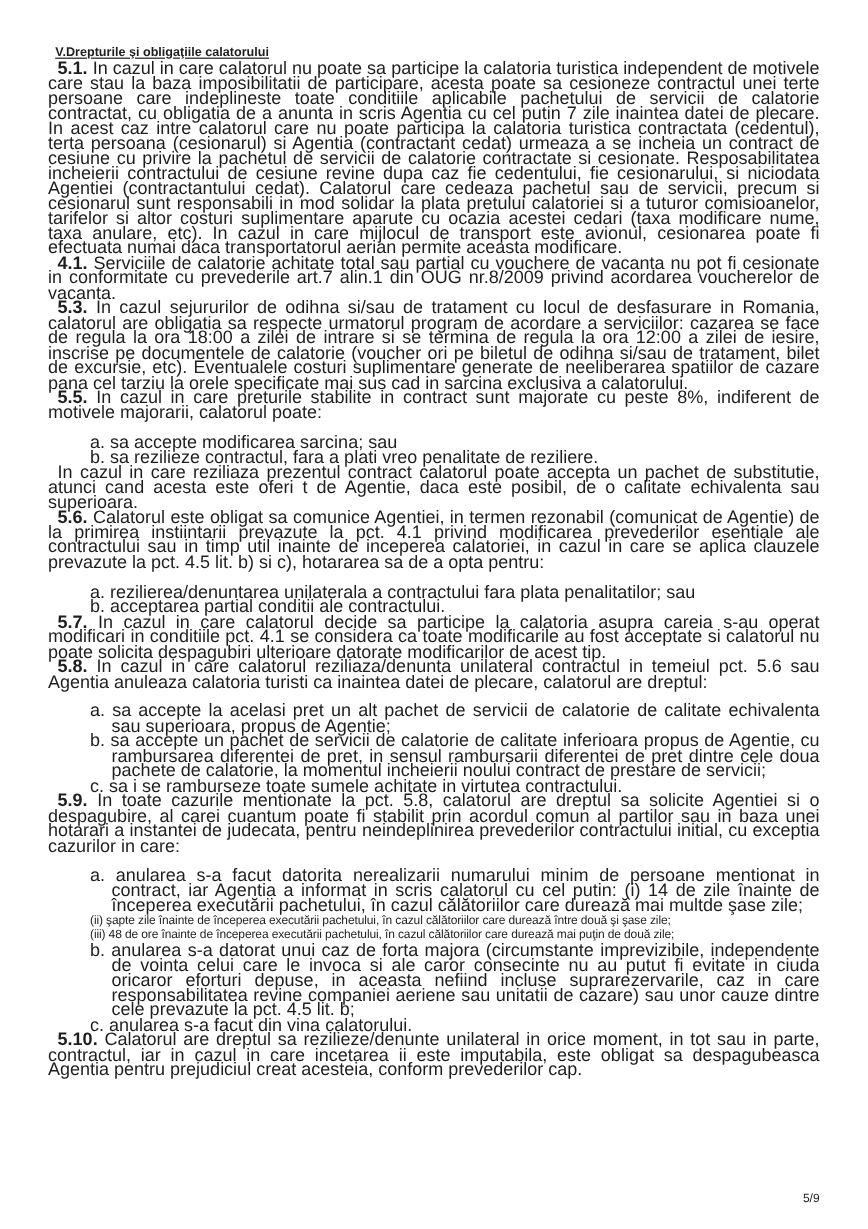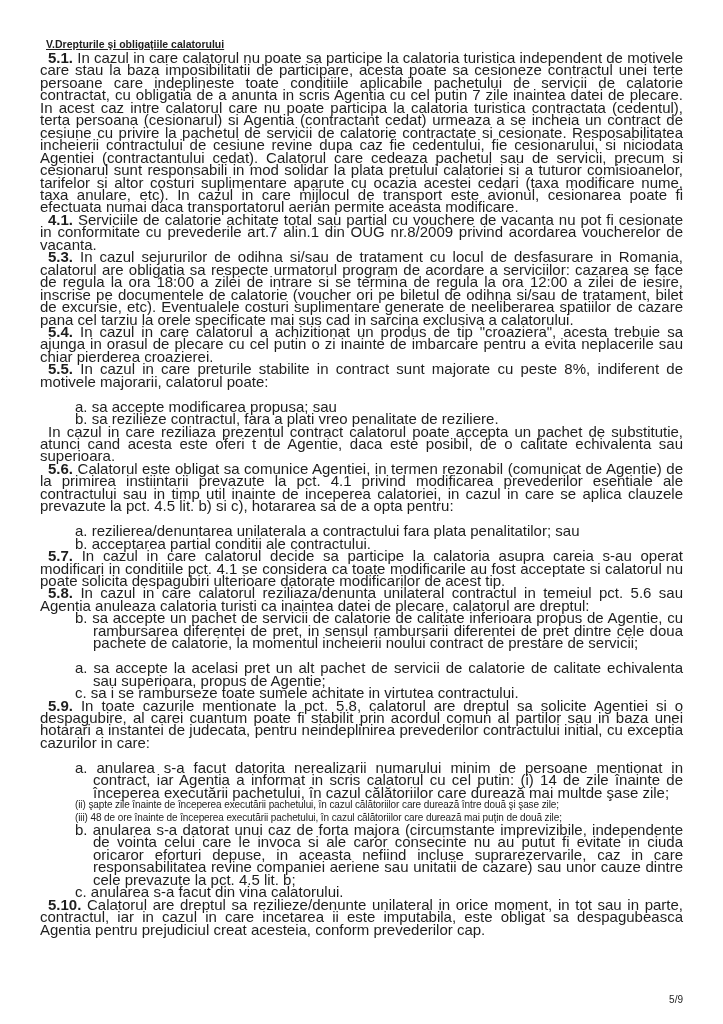--- a/index.html
+++ b/index.html
@@ -59,32 +59,31 @@
 </head>
 <body>
 
 <div class="page">
   <div class="content">
     <h1 class="doc-title">V.Drepturile şi obligaţiile calatorului</h1>
     <div class="doc-body">
         <p class="para"><b class="num">5.1.</b> In cazul in care calatorul nu poate sa participe la calatoria turistica independent de motivele care stau la baza imposibilitatii de participare, acesta poate sa cesioneze contractul unei terte persoane care indeplineste toate conditiile aplicabile pachetului de servicii de calatorie contractat, cu obligatia de a anunta in scris Agentia cu cel putin 7 zile inaintea datei de plecare. In acest caz intre calatorul care nu poate participa la calatoria turistica contractata (cedentul), terta persoana (cesionarul) si Agentia (contractant cedat) urmeaza a se incheia un contract de cesiune cu privire la pachetul de servicii de calatorie contractate si cesionate. Resposabilitatea incheierii contractului de cesiune revine dupa caz fie cedentului, fie cesionarului, si niciodata Agentiei (contractantului cedat). Calatorul care cedeaza pachetul sau de servicii, precum si cesionarul sunt responsabili in mod solidar la plata pretului calatoriei si a tuturor comisioanelor, tarifelor si altor costuri suplimentare aparute cu ocazia acestei cedari (taxa modificare nume, taxa anulare, etc). In cazul in care mijlocul de transport este avionul, cesionarea poate fi efectuata numai daca transportatorul aerian permite aceasta modificare.</p>
         <p class="para"><b class="num">4.1.</b> Serviciile de calatorie achitate total sau partial cu vouchere de vacanta nu pot fi cesionate in conformitate cu prevederile art.7 alin.1 din OUG nr.8/2009 privind acordarea voucherelor de vacanta.</p>
         <p class="para"><b class="num">5.3.</b> In cazul sejururilor de odihna si/sau de tratament cu locul de desfasurare in Romania, calatorul are obligatia sa respecte urmatorul program de acordare a serviciilor: cazarea se face de regula la ora 18:00 a zilei de intrare si se termina de regula la ora 12:00 a zilei de iesire, inscrise pe documentele de calatorie (voucher ori pe biletul de odihna si/sau de tratament, bilet de excursie, etc). Eventualele costuri suplimentare generate de neeliberarea spatiilor de cazare pana cel tarziu la orele specificate mai sus cad in sarcina exclusiva a calatorului.</p>
-        <p class="para"><b class="num">5.4.</b> In cazul in care calatorul a achizitionat un produs de tip "croaziera", acesta trebuie sa ajunga in orasul de plecare cu cel putin o zi inainte de imbarcare pentru a evita neplacerile sau chiar pierderea croazierei.</p>
         <p class="para"><b class="num">5.5.</b> In cazul in care preturile stabilite in contract sunt majorate cu peste 8%, indiferent de motivele majorarii, calatorul poate:</p>
-        <p class="li gap">a. sa accepte modificarea propusa; sau</p>
+        <p class="li gap">a. sa accepte modificarea sarcina; sau</p>
         <p class="li">b. sa rezilieze contractul, fara a plati vreo penalitate de reziliere.</p>
         <p class="cont">In cazul in care reziliaza prezentul contract calatorul poate accepta un pachet de substitutie, atunci cand acesta este oferi t de Agentie, daca este posibil, de o calitate echivalenta sau superioara.</p>
         <p class="para"><b class="num">5.6.</b> Calatorul este obligat sa comunice Agentiei, in termen rezonabil (comunicat de Agentie) de la primirea instiintarii prevazute la pct. 4.1 privind modificarea prevederilor esentiale ale contractului sau in timp util inainte de inceperea calatoriei, in cazul in care se aplica clauzele prevazute la pct. 4.5 lit. b) si c), hotararea sa de a opta pentru:</p>
         <p class="li gap">a. rezilierea/denuntarea unilaterala a contractului fara plata penalitatilor; sau</p>
         <p class="li">b. acceptarea partial conditii ale contractului.</p>
         <p class="para"><b class="num">5.7.</b> In cazul in care calatorul decide sa participe la calatoria asupra careia s-au operat modificari in conditiile pct. 4.1 se considera ca toate modificarile au fost acceptate si calatorul nu poate solicita despagubiri ulterioare datorate modificarilor de acest tip.</p>
         <p class="para"><b class="num">5.8.</b> In cazul in care calatorul reziliaza/denunta unilateral contractul in temeiul pct. 5.6 sau Agentia anuleaza calatoria turisti ca inaintea datei de plecare, calatorul are dreptul:</p>
+        <p class="li gap">a. sa accepte la acelasi pret un alt pachet de servicii de calatorie de calitate echivalenta sau superioara, propus de Agentie;</p>
         <p class="li">b. sa accepte un pachet de servicii de calatorie de calitate inferioara propus de Agentie, cu rambursarea diferentei de pret,  in sensul rambursarii diferentei de pret dintre cele doua pachete de calatorie, la momentul incheierii noului contract de prestare de servicii;</p>
-        <p class="li gap">a. sa accepte la acelasi pret un alt pachet de servicii de calatorie de calitate echivalenta sau superioara, propus de Agentie;</p>
         <p class="li">c. sa i se ramburseze toate sumele achitate in virtutea contractului.</p>
         <p class="para"><b class="num">5.9.</b> In toate cazurile mentionate la pct. 5.8, calatorul are dreptul sa solicite Agentiei si o despagubire, al carei cuantum poate fi stabilit prin acordul comun al partilor sau in baza unei hotarari a instantei de judecata, pentru neindeplinirea prevederilor contractului initial, cu exceptia cazurilor in care:</p>
         <p class="li gap">a. anularea s-a facut datorita nerealizarii numarului minim de persoane mentionat in contract, iar Agentia a informat in scris calatorul cu cel putin: (i) 14 de zile înainte de începerea executării pachetului, în cazul călătoriilor care durează mai multde şase zile;</p>
         <p class="sub">(ii) şapte zile înainte de începerea executării pachetului, în cazul călătoriilor care durează între două şi şase zile;</p>
         <p class="sub">(iii) 48 de ore înainte de începerea executării pachetului, în cazul călătoriilor care durează mai puţin de două zile;</p>
         <p class="li">b. anularea s-a datorat unui caz de forta majora (circumstante imprevizibile, independente de vointa celui care le invoca si ale caror consecinte nu au putut fi evitate in ciuda oricaror eforturi depuse, in aceasta nefiind incluse suprarezervarile,  caz in care responsabilitatea revine companiei aeriene sau unitatii de cazare) sau unor cauze dintre cele prevazute la pct. 4.5 lit. b;</p>
         <p class="li">c. anularea s-a facut din vina calatorului.</p>
         <p class="para"><b class="num">5.10.</b> Calatorul are dreptul sa rezilieze/denunte unilateral in orice moment, in tot sau in parte, contractul, iar in cazul in care incetarea ii este imputabila, este obligat sa despagubeasca Agentia pentru prejudiciul creat acesteia, conform prevederilor cap.</p>
       </div>
   </div>

